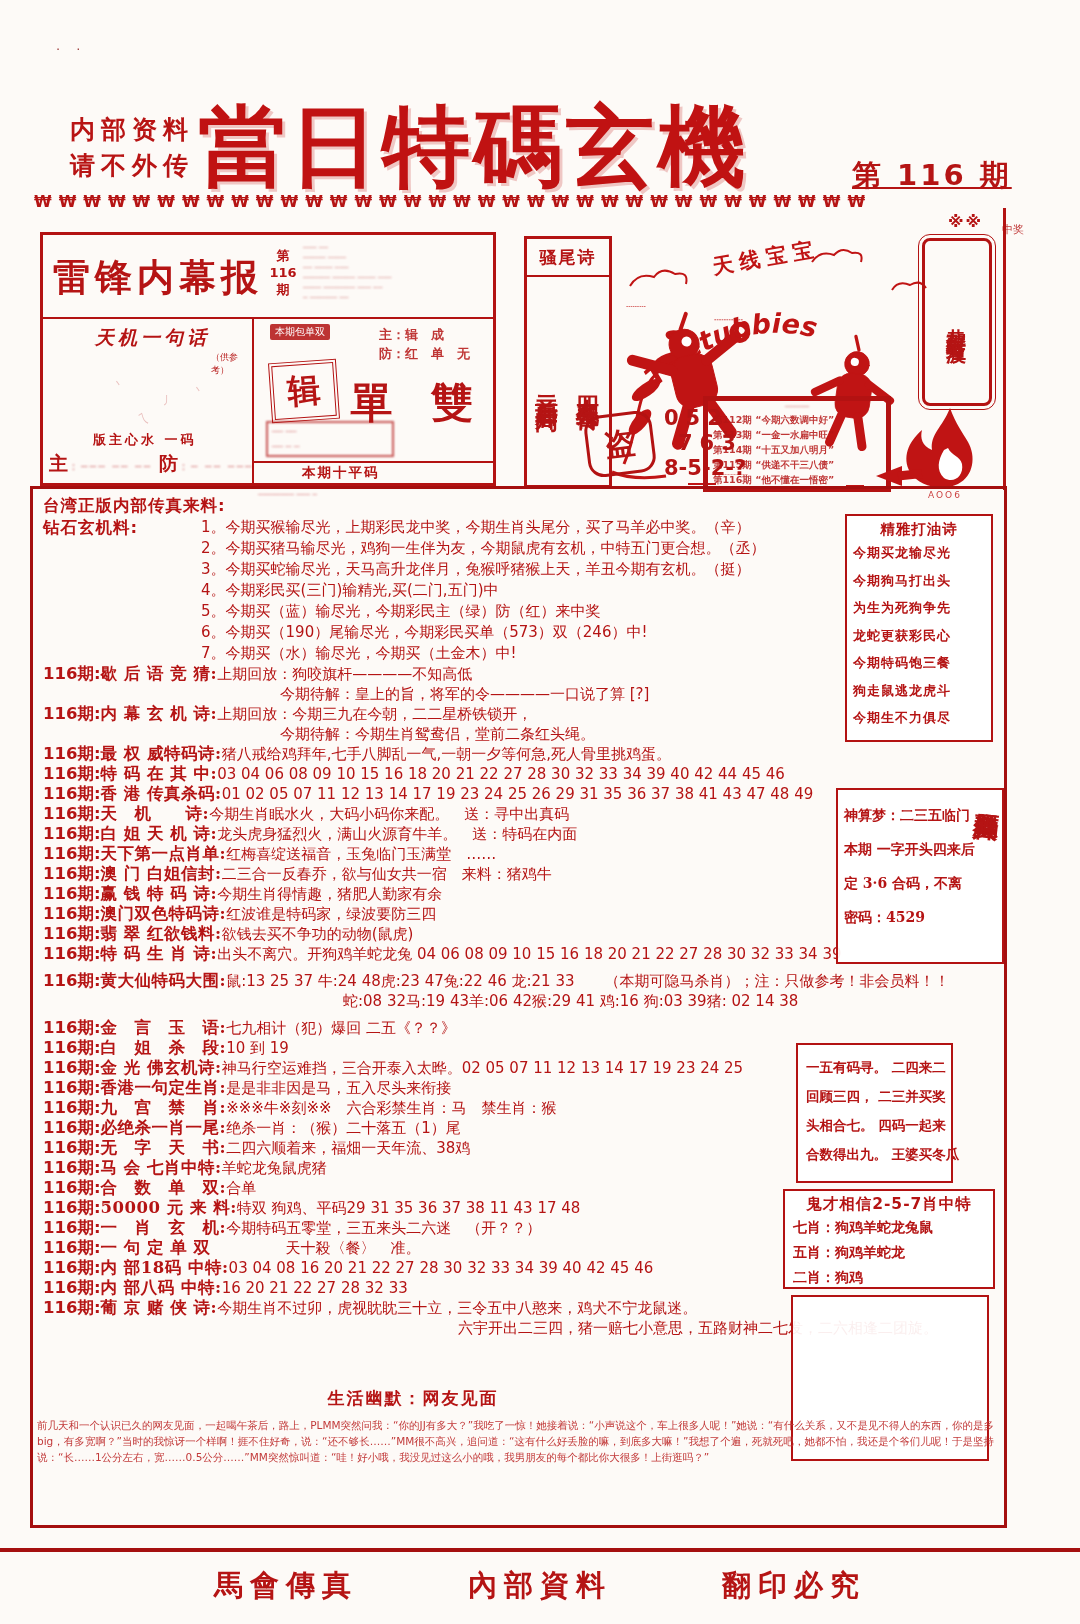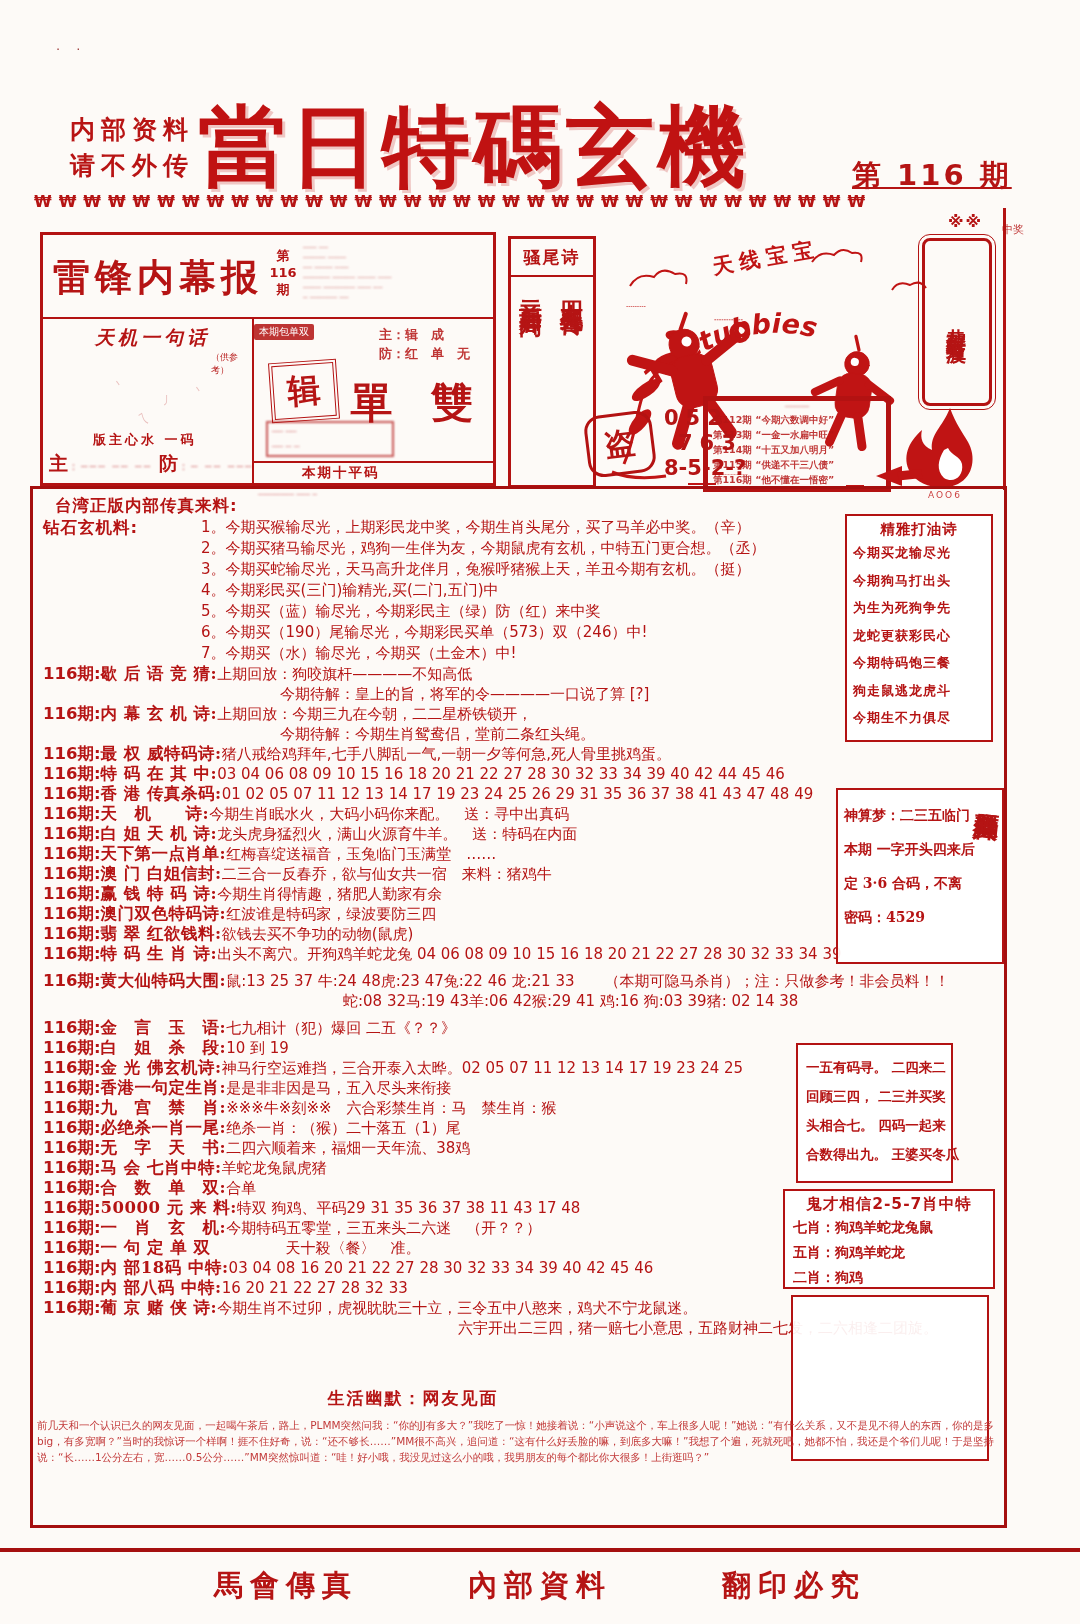--- a/index.html
+++ b/index.html
@@ -27,33 +27,33 @@
   .lf-small{flex:1;font-size:7.5px;line-height:10px;padding:8px 4px 0 2px;color:#b33;}
   .lf-body{display:flex;height:165px;}
   .lf-left{width:211px;border-right:2.5px solid #b31212;box-sizing:border-box;position:relative;}
   .lf-right{flex:1;position:relative;}
   .tianji-t{left:52px;top:6px;font-size:19px;font-weight:bold;letter-spacing:4px;font-style:italic;}
   .tianji-s{left:168px;top:32px;font-size:9px;}
   .mark{font-size:11px;color:#c66;opacity:.4;}
   .banzhu{left:50px;top:112px;font-size:13px;font-weight:bold;letter-spacing:3px;}
   .zhufang{left:6px;top:132px;font-size:19px;font-weight:900;white-space:nowrap;}
   .zhufang .dash{font-size:11px;font-weight:normal;letter-spacing:2px;}
-  .tag{left:0;top:5px;background:#b31212;color:#fff;font-size:10px;padding:1px 5px;border-radius:2px;}
+  .tag{left:16px;top:5px;background:#b31212;color:#fff;font-size:10px;padding:1px 5px;border-radius:2px;}
   .zf{right:6px;top:6px;font-size:13px;font-weight:bold;line-height:19px;text-align:left;width:108px;}
   .stampbox{left:16px;top:42px;width:60px;height:52px;border:4px double #b31212;display:flex;align-items:center;justify-content:center;
             font-size:33px;font-weight:900;transform:rotate(-4deg);font-family:"DejaVu Serif",serif;}
   .danshuang{right:8px;top:56px;font-size:42px;font-weight:900;letter-spacing:12px;font-family:"DejaVu Serif",serif;}
   .lf-smbox{left:12px;top:102px;width:128px;height:36px;border:2px solid #b31212;box-sizing:border-box;
             font-size:9px;line-height:15px;padding:2px 4px;}
   .lf-div{left:0;right:0;top:142px;border-top:2.5px solid #b31212;}
   .pingma-t{left:48px;top:145px;font-size:13.5px;font-weight:900;letter-spacing:2px;}
   .pingma-l{left:4px;top:162px;right:2px;font-size:7.5px;line-height:9px;}
 
   
-  .sw{left:508px;top:236px;width:88px;height:252px;border:3px solid #b31212;box-sizing:border-box;}
+  .sw{left:524px;top:236px;width:88px;height:252px;border:3px solid #b31212;box-sizing:border-box;text-align:center;}
   .sw-h{height:36px;border-bottom:2.5px solid #b31212;display:flex;align-items:center;justify-content:center;
         font-size:17px;font-weight:900;letter-spacing:2px;}
   .sw-b{display:flex;flex-direction:row-reverse;justify-content:space-around;height:210px;padding-top:6px;box-sizing:border-box;}
   .sw-b span{font-size:23px;font-weight:bold;font-family:"DejaVu Serif",serif;letter-spacing:2px;}
 
   
   .dao{left:586px;top:406px;display:flex;align-items:center;}
   .dao-box{width:62px;height:56px;border:3.5px solid #b31212;border-radius:16px;transform:rotate(-7deg);
            display:flex;align-items:center;justify-content:center;font-size:30px;font-weight:900;font-family:"DejaVu Serif",serif;}
   .dao-n{margin-left:10px;font-size:21px;font-weight:bold;line-height:25px;white-space:nowrap;}
@@ -68,21 +68,21 @@
   
   .banner{left:922px;top:238px;width:64px;height:162px;border:3px solid #b31212;outline:1.5px solid #b31212;outline-offset:3px;
           border-radius:8px;display:flex;align-items:center;justify-content:center;}
   .banner span{font-size:20px;font-weight:900;letter-spacing:3px;font-family:"DejaVu Serif",serif;}
   .banner-note{left:1002px;top:222px;font-size:11px;}
   .rline{left:1003px;top:208px;width:2.5px;height:282px;background:#b31212;}
 
   
   .main{left:30px;top:486px;width:977px;height:1042px;border:3px solid #a50f0f;box-sizing:border-box;
         padding:6px 0 0 10px;}
-  .intro0{font-size:16.5px;font-weight:bold;letter-spacing:1px;line-height:22px;margin-left:12px;}
+  .intro0{font-size:16.5px;font-weight:bold;letter-spacing:1px;line-height:22px;}
   .introw{display:flex;}
   .introl{width:158px;font-size:16.5px;font-weight:bold;letter-spacing:1px;line-height:22px;}
   .introi{font-size:15px;line-height:21px;white-space:nowrap;}
   .row{font-size:15px;line-height:20px;white-space:nowrap;}
   .row .no{font-weight:900;font-size:16.5px;}
   .row .lbl{font-weight:900;font-size:16.5px;letter-spacing:.5px;font-family:"DejaVu Serif",serif;}
   .c2{display:block;}
   .indA{margin-left:237px;} .indB{margin-left:300px;} .indC{margin-left:415px;}
   .gap{height:7px;}
 

